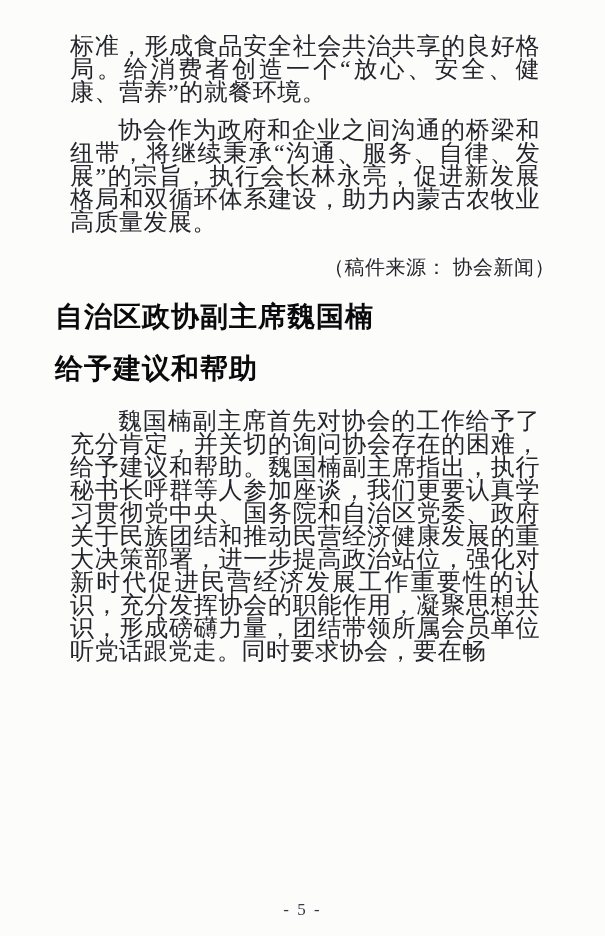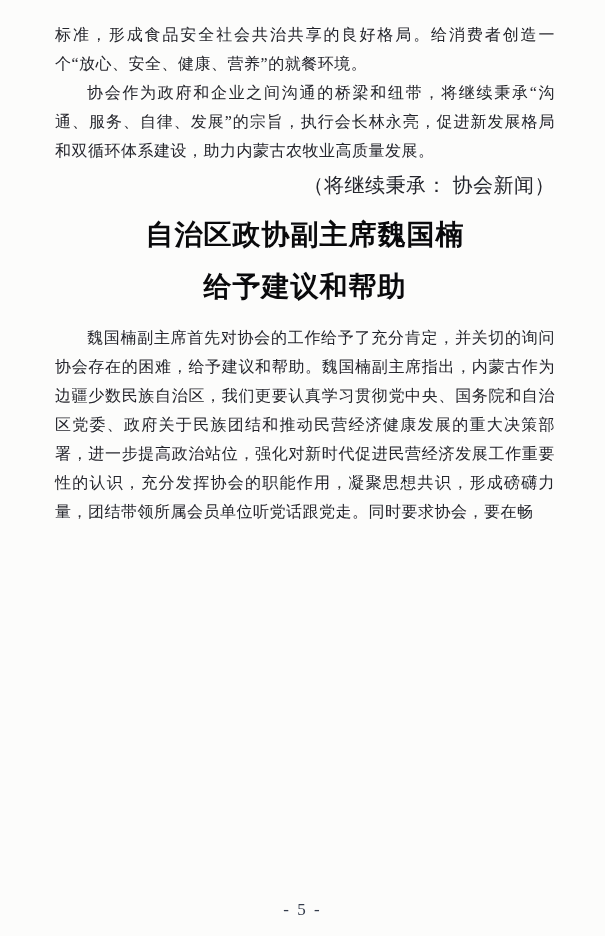--- a/index.html
+++ b/index.html
@@ -19,40 +19,40 @@
     position: absolute;
     inset: 0;
   }
   .content {
     position: absolute;
     left: 55px;
     right: 50px;
     top: 20px;
   }
   .body-text {
-    font-size: 16px;
-    line-height: 29px;
+    font-size: 24px;
+    line-height: 23px;
     letter-spacing: 0.5px;
     text-align: justify;
     text-justify: inter-character;
-    margin: 0;
+    margin: 15px;
   }
   .indent {
     text-indent: 2em;
   }
   .source-note {
     font-size: 20px;
     line-height: 37.5px;
     letter-spacing: 0.5px;
     text-align: right;
     margin: 2px 0 0 0;
   }
   .headline {
     margin: 4px 0 10px 0;
-    text-align: center;
+    text-align: left;
     font-weight: 700;
     color: #0a0a0c;
     font-size: 28px;
     line-height: 52px;
     letter-spacing: 1px;
   }
   .headline .hl-line {
     display: block;
   }
   .footer {
@@ -69,26 +69,26 @@
 </head>
 <body>
 
 <div class="page">
   <div class="content">
 
     <p class="body-text">标准，形成食品安全社会共治共享的良好格局。给消费者创造一个“放心、安全、健康、营养”的就餐环境。</p>
 
     <p class="body-text indent">协会作为政府和企业之间沟通的桥梁和纽带，将继续秉承“沟通、服务、自律、发展”的宗旨，执行会长林永亮，促进新发展格局和双循环体系建设，助力内蒙古农牧业高质量发展。</p>
 
-    <p class="source-note">（将继续秉承：  协会新闻）</p>
+    <p class="source-note">（稿件来源：  协会新闻）</p>
 
     <h1 class="headline">
       <span class="hl-line">自治区政协副主席魏国楠</span>
       <span class="hl-line">给予建议和帮助</span>
     </h1>
 
 
-    <p class="body-text indent">魏国楠副主席首先对协会的工作给予了充分肯定，并关切的询问协会存在的困难，给予建议和帮助。魏国楠副主席指出，内蒙古作为边疆少数民族自治区，我们更要认真学习贯彻党中央、国务院和自治区党委、政府关于民族团结和推动民营经济健康发展的重大决策部署，进一步提高政治站位，强化对新时代促进民营经济发展工作重要性的认识，充分发挥协会的职能作用，凝聚思想共识，形成磅礴力量，团结带领所属会员单位听党话跟党走。同时要求协会，要在畅</p>
+    <p class="body-text indent">魏国楠副主席首先对协会的工作给予了充分肯定，并关切的询问协会存在的困难，给予建议和帮助。魏国楠副主席指出，执行秘书长呼群等人参加座谈，我们更要认真学习贯彻党中央、国务院和自治区党委、政府关于民族团结和推动民营经济健康发展的重大决策部署，进一步提高政治站位，强化对新时代促进民营经济发展工作重要性的认识，充分发挥协会的职能作用，凝聚思想共识，形成磅礴力量，团结带领所属会员单位听党话跟党走。同时要求协会，要在畅</p>
 
   </div>
 
   <div class="footer">- 5 -</div>
 </div>
 
 </body></html>

